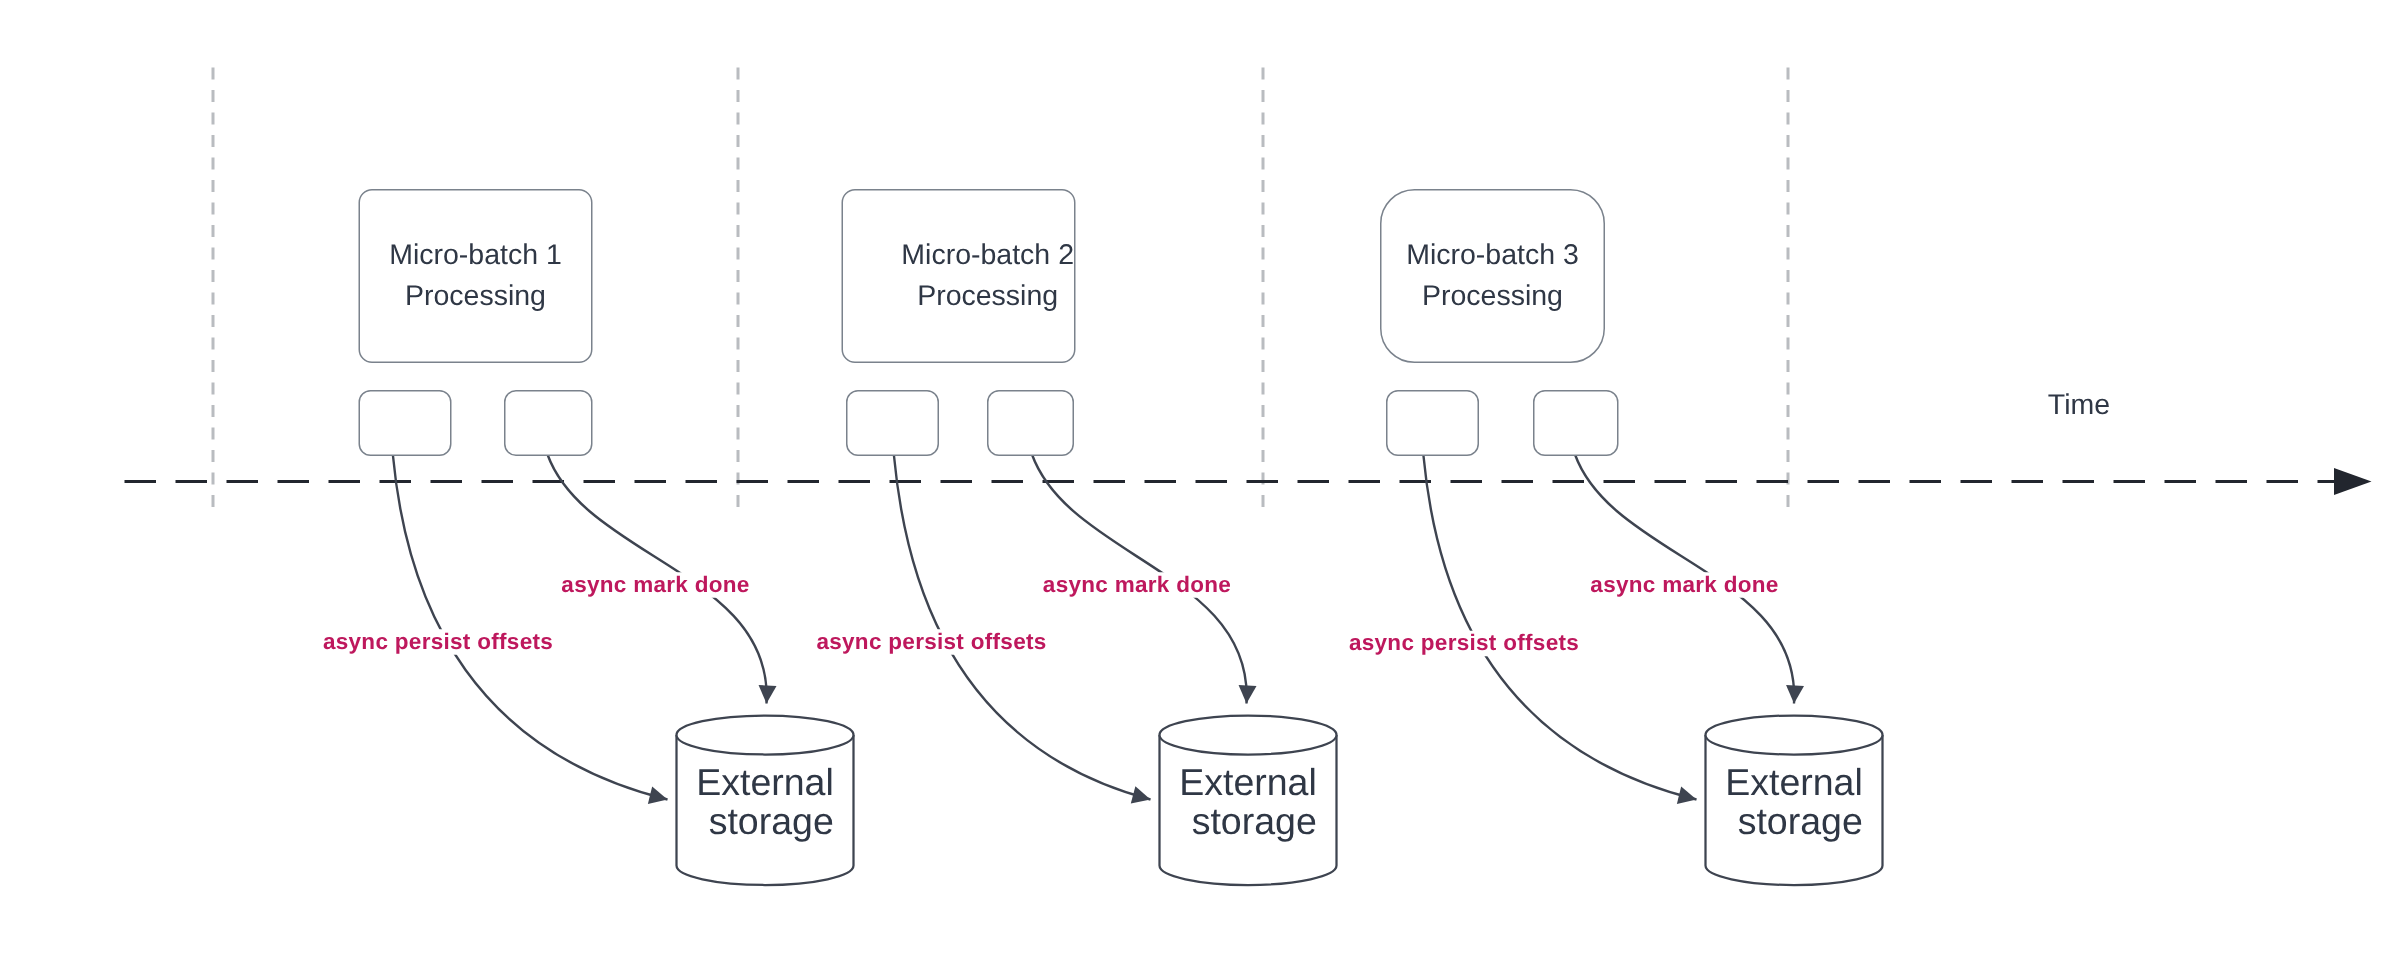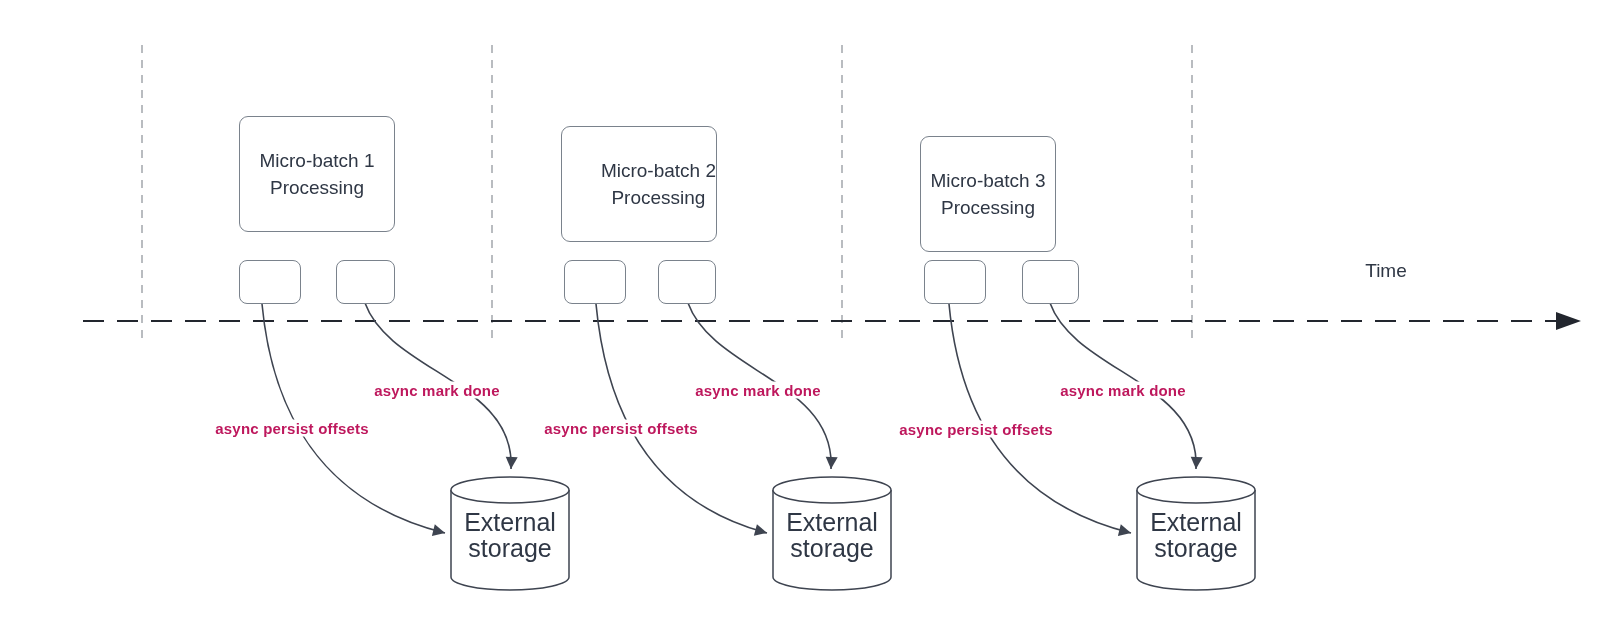--- a/index.html
+++ b/index.html
@@ -41,21 +41,21 @@
     border: 1.5px solid #7a828c;
     border-radius: 8px;
     width: 62px;
     height: 44px;
     top: 260px;
   }
   .center-label {
     position: absolute;
     transform: translate(-50%, -50%);
     white-space: nowrap;
-    text-align: center;
+    text-align: right;
   }
   .bold-label {
     font-size: 15px;
     font-weight: bold;
     color: #be185d;
     background: #ffffff;
     padding: 0 3px;
     letter-spacing: 0.2px;
   }
   .storage-label {
@@ -104,33 +104,33 @@
     <g>
       <path d="M 773 490 L 773 577 A 59 13 0 0 0 891 577 L 891 490" fill="#ffffff" stroke="#3e4450" stroke-width="1.5"></path>
       <ellipse cx="832" cy="490" rx="59" ry="13" fill="#ffffff" stroke="#3e4450" stroke-width="1.5"></ellipse>
     </g>
     <g>
       <path d="M 1137 490 L 1137 577 A 59 13 0 0 0 1255 577 L 1255 490" fill="#ffffff" stroke="#3e4450" stroke-width="1.5"></path>
       <ellipse cx="1196" cy="490" rx="59" ry="13" fill="#ffffff" stroke="#3e4450" stroke-width="1.5"></ellipse>
     </g>
   </svg>
 
-  <div class="box" style="left:239px; top:116px; width:156px; height:116px;">
+  <div class="box" style="left:239px; top:126px; width:156px; height:116px;">
     <div>
       <div>Micro-batch 1</div>
       <div>Processing</div>
     </div>
   </div>
   <div class="box" style="left:561px; top:126px; width:156px; height:116px;justify-content:flex-end;">
     <div>
       <div>Micro-batch 2</div>
       <div>Processing</div>
     </div>
   </div>
-  <div class="box" style="left:920px; top:136px; width:136px; height:116px;">
+  <div class="box" style="left:920px; top:126px; width:150px; height:116px;border-radius:23px;">
     <div>
       <div>Micro-batch 3</div>
       <div>Processing</div>
     </div>
   </div>
 
   <div class="minibox" style="left:239px;"></div>
   <div class="minibox" style="left:336px; width:59px;"></div>
   <div class="minibox" style="left:564px;"></div>
   <div class="minibox" style="left:658px; width:58px;"></div>

